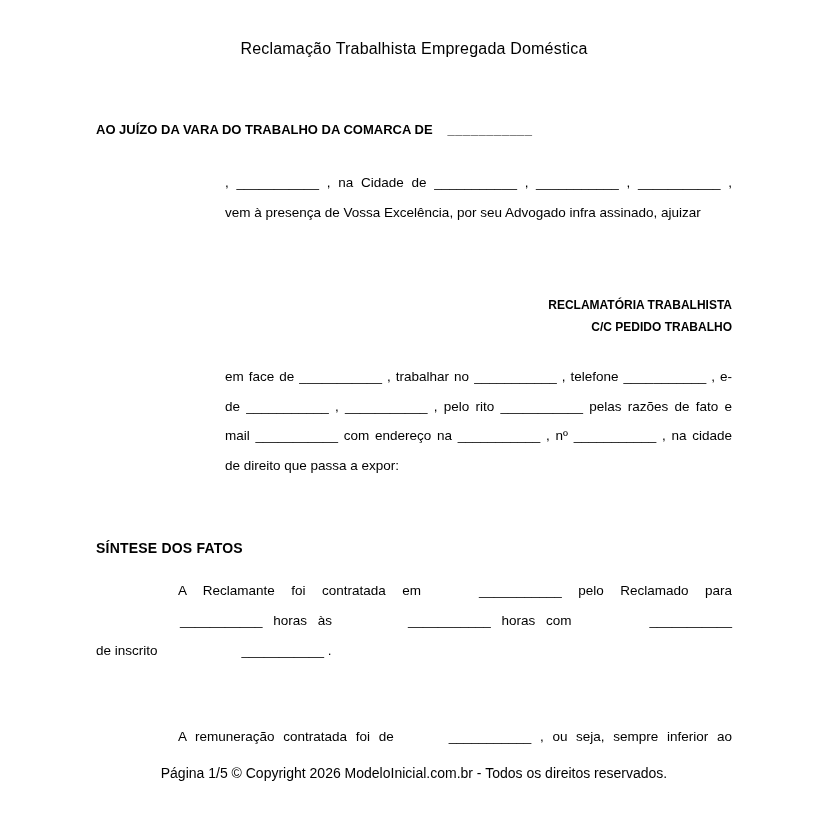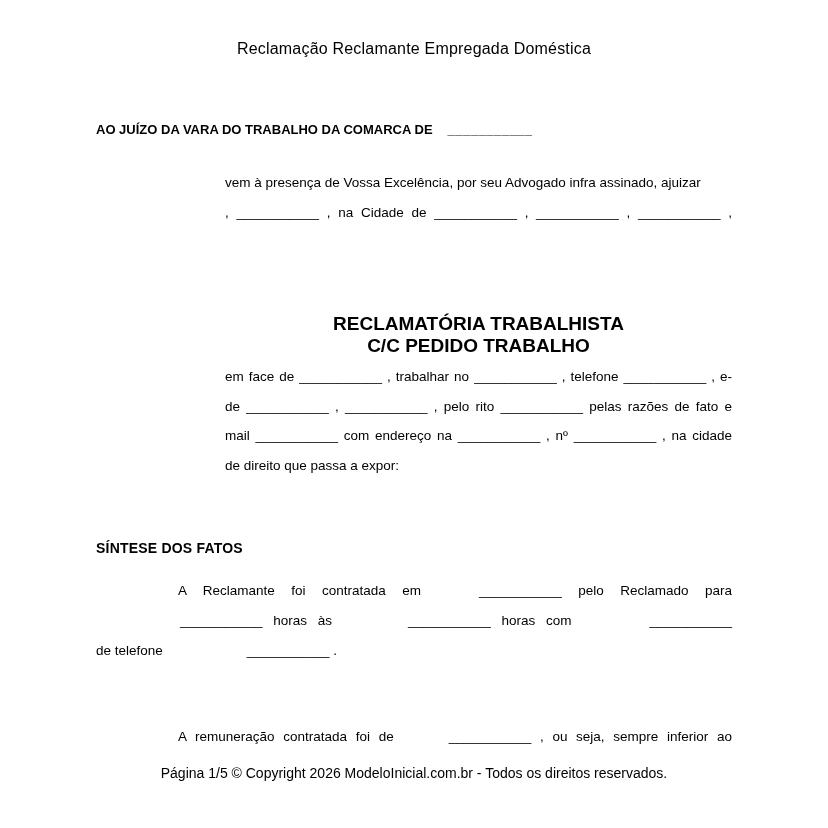--- a/index.html
+++ b/index.html
@@ -46,25 +46,25 @@
     text-align: justify;
     text-align-last: justify;
     text-justify: inter-word;
   }
   .para-a { top: 168px; left: 225px; width: 507px; line-height: 29.5px; }
   .para-b { top: 362px; left: 225px; width: 507px; line-height: 29.5px; }
   .para-c { top: 576px; left: 96px;  width: 636px; line-height: 30px; }
   .para-d { top: 722px; left: 96px;  width: 636px; line-height: 30px; }
   .claim-title {
     position: absolute;
-    top: 313px;
+    top: 294px;
     left: 225px;
     width: 507px;
-    text-align: center;
-    font-size: 19px;
+    text-align: right;
+    font-size: 12px;
     font-weight: bold;
     line-height: 22px;
   }
   .section-heading {
     position: absolute;
     top: 540px;
     left: 96px;
     font-size: 14px;
     font-weight: bold;
     letter-spacing: 0.2px;
@@ -81,49 +81,49 @@
     display: inline-block;
     height: 1px;
     vertical-align: baseline;
   }
 </style>
 </head>
 <body>
 
 <div class="page">
 
-  <div class="doc-title">Reclamação Reclamante Empregada Doméstica</div>
+  <div class="doc-title">Reclamação Trabalhista Empregada Doméstica</div>
 
   <div class="court-heading">
     <span>AO JUÍZO DA VARA DO TRABALHO DA COMARCA DE</span><span class="blank">___________</span>
   </div>
 
   <div class="para para-a">
+      <div class="line just"><span>, ___________ , na Cidade de ___________ , ___________ , ___________ ,</span></div>
       <div class="line"><span>vem à presença de Vossa Excelência, por seu Advogado infra assinado, ajuizar</span></div>
-      <div class="line just"><span>, ___________ , na Cidade de ___________ , ___________ , ___________ ,</span></div>
     </div>
 
   <div class="claim-title">
     <div>RECLAMATÓRIA TRABALHISTA</div>
     <div>C/C PEDIDO TRABALHO</div>
   </div>
 
   <div class="para para-b">
       <div class="line just"><span>em face de ___________ , trabalhar no ___________ , telefone ___________ , e-</span></div>
       <div class="line just"><span>de ___________ , ___________ , pelo rito ___________ pelas razões de fato e</span></div>
       <div class="line just"><span>mail ___________ com endereço na ___________ , nº ___________ , na cidade</span></div>
       <div class="line"><span>de direito que passa a expor:</span></div>
     </div>
 
   <div class="section-heading">SÍNTESE DOS FATOS</div>
 
   <div class="para para-c">
       <div class="line just"><span class="gap" style="width: 82px;"></span><span>A Reclamante foi contratada em</span><span class="gap" style="width: 58px;"></span><span>___________ pelo Reclamado para</span></div>
       <div class="line just"><span class="gap" style="width: 84px;"></span><span>___________ horas às</span><span class="gap" style="width: 76px;"></span><span>___________ horas com</span><span class="gap" style="width: 78px;"></span><span>___________</span></div>
-      <div class="line"><span>de telefone</span><span class="gap" style="width: 84px;"></span><span>___________ .</span></div>
+      <div class="line"><span>de inscrito</span><span class="gap" style="width: 84px;"></span><span>___________ .</span></div>
     </div>
 
   <div class="para para-d">
       <div class="line just"><span class="gap" style="width: 82px;"></span><span>A remuneração contratada foi de</span><span class="gap" style="width: 55px;"></span><span>___________ , ou seja, sempre inferior ao</span></div>
     </div>
 
   <div class="doc-footer">Página 1/5 © Copyright 2026 ModeloInicial.com.br - Todos os direitos reservados.</div>
 
 </div>
 

